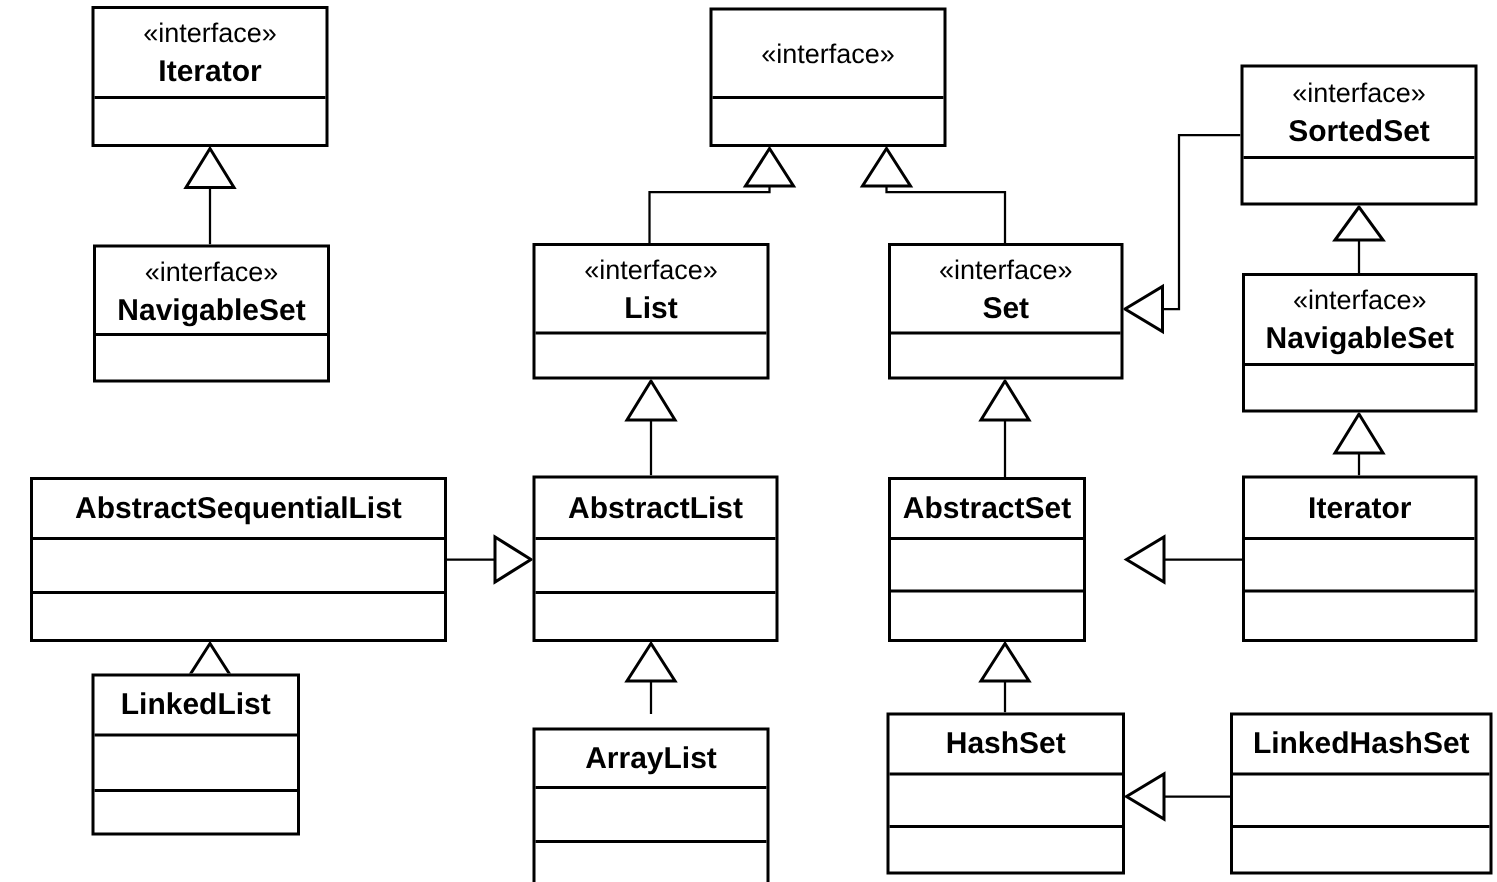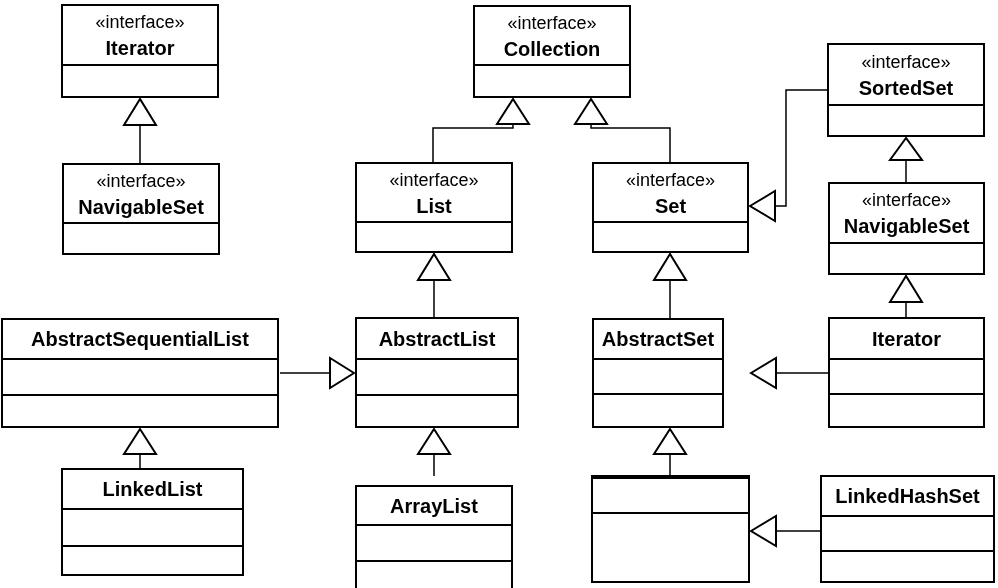--- a/index.html
+++ b/index.html
@@ -139,21 +139,20 @@
     <div class="ttl" style="height:58px">
       <div class="stereo">«interface»</div>
       <div class="cname">Iterator</div>
     </div>
     <div class="cmp grow"></div>
   </div>
 
   <div class="ubox" style="left:473px;top:5px;width:158px;height:93px">
     <div class="ttl" style="height:57px">
       <div class="stereo">«interface»</div>
-      <div class="cname">Collection</div>
     </div>
     <div class="cmp grow"></div>
   </div>
 
   <div class="ubox" style="left:827px;top:43px;width:158px;height:94px">
     <div class="ttl" style="height:59px">
       <div class="stereo">«interface»</div>
       <div class="cname">SortedSet</div>
     </div>
     <div class="cmp grow"></div>
@@ -184,21 +183,21 @@
   </div>
 
   <div class="ubox" style="left:828px;top:182px;width:157px;height:93px">
     <div class="ttl" style="height:58px">
       <div class="stereo">«interface»</div>
       <div class="cname">NavigableSet</div>
     </div>
     <div class="cmp grow"></div>
   </div>
 
-  <div class="ubox" style="left:1px;top:318px;width:278px;height:110px">
+  <div class="ubox" style="left:20px;top:318px;width:278px;height:110px">
     <div class="ttl" style="height:38px">
       <div class="cname">AbstractSequentialList</div>
     </div>
     <div class="cmp" style="height:36px"></div>
     <div class="cmp grow"></div>
   </div>
 
   <div class="ubox" style="left:355px;top:317px;width:164px;height:111px">
     <div class="ttl" style="height:39px">
       <div class="cname">AbstractList</div>
@@ -216,37 +215,40 @@
   </div>
 
   <div class="ubox" style="left:828px;top:317px;width:157px;height:111px">
     <div class="ttl" style="height:39px">
       <div class="cname">Iterator</div>
     </div>
     <div class="cmp" style="height:35px"></div>
     <div class="cmp grow"></div>
   </div>
 
-  <div class="ubox" style="left:61px;top:468px;width:183px;height:108px">
+  <div class="ubox" style="left:61px;top:449px;width:139px;height:108px">
     <div class="ttl" style="height:38px">
       <div class="cname">LinkedList</div>
     </div>
     <div class="cmp" style="height:37px"></div>
     <div class="cmp grow"></div>
   </div>
 
   <div class="ubox" style="left:355px;top:485px;width:158px;height:109px">
     <div class="ttl" style="height:37px">
       <div class="cname">ArrayList</div>
     </div>
     <div class="cmp" style="height:36px"></div>
     <div class="cmp grow"></div>
   </div>
 
   <div class="ubox" style="left:591px;top:475px;width:159px;height:108px">
+    <div class="ttl" style="height:38px">
+      <div class="cname">HashSet</div>
+    </div>
     <div class="cmp" style="height:35px"></div>
     <div class="cmp grow"></div>
   </div>
 
   <div class="ubox" style="left:820px;top:475px;width:175px;height:108px">
     <div class="ttl" style="height:38px">
       <div class="cname">LinkedHashSet</div>
     </div>
     <div class="cmp" style="height:35px"></div>
     <div class="cmp grow"></div>

